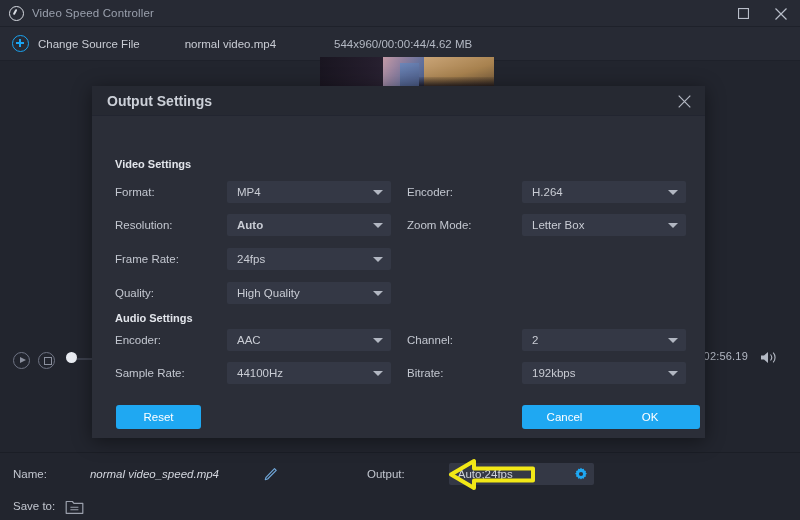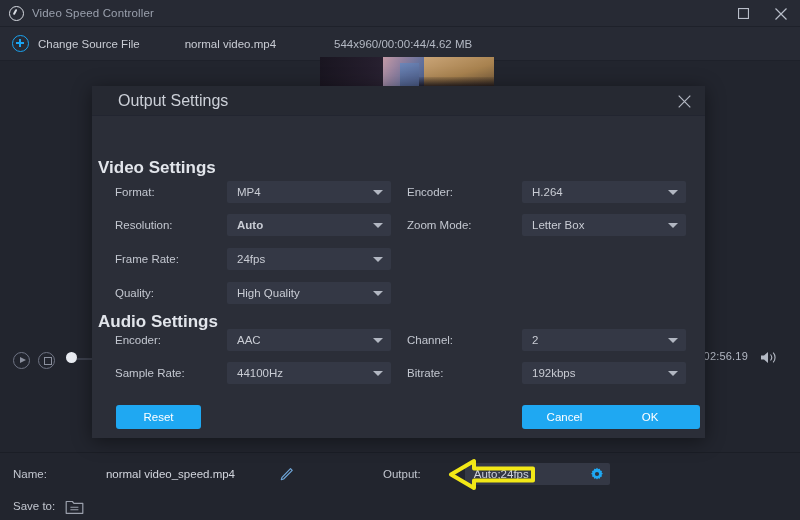--- a/index.html
+++ b/index.html
@@ -144,21 +144,21 @@
     width: 800px; height: 68px;
     background: #22252e;
     border-top: 1px solid #1b1e26;
   }
   .row-name {
     position: absolute; left: 0; top: 8px; width: 800px; height: 26px;
     display: flex; align-items: center; gap: 34px;
   }
   .lbl { font-size: 11.5px; color: #c2c6cf; }
   .lbl-name { margin-left: 13px; }
-  .val-name { font-size: 11.5px; color: #d3d6de; margin-left: 25px; }
+  .val-name { font-size: 11.5px; color: #d3d6de; margin-left: 9px; font-style: italic; }
   .pencil { width: 15px; height: 15px; margin-left: 10px; }
   .lbl-output { margin-left: 55px; }
   .output-field {
     margin-left: 10px; width: 145px; height: 22px;
     background: #343845; border-radius: 2px;
     display: flex; align-items: center; justify-content: space-between;
     padding: 0 6px 0 9px;
   }
   .output-val { font-size: 11.5px; color: #cfd2da; }
   .gear { width: 14px; height: 14px; }
@@ -194,31 +194,31 @@
     width: 613px; height: 352px;
     background: #2b2e38;
     box-shadow: 0 3px 18px rgba(0,0,0,.45);
   }
   .dlg-head {
     height: 30px; background: #262932;
     display: flex; align-items: center;
     border-bottom: 1px solid #222530;
     position: relative;
   }
-  .dlg-title { font-size: 16px; color: #ccd0d8; margin-left: 26px; }
+  .dlg-title { font-size: 14px; color: #ccd0d8; margin-left: 15px; font-weight: bold; }
   .dlg-close {
     position: absolute; right: 10px; top: 4px;
     width: 22px; height: 22px;
     display: flex; align-items: center; justify-content: center;
     color: #b4b9c4;
   }
   .dlg-body { position: relative; height: 282px; }
   .sect-title {
-    position: absolute; font-size: 17px; font-weight: bold; color: #e2e5eb;
-    left: 6px;
+    position: absolute; font-size: 11px; font-weight: bold; color: #e2e5eb;
+    left: 23px;
   }
   .frow { position: absolute; height: 22px; display: flex; align-items: center; }
   .frow .flabel { font-size: 11.5px; color: #c3c7d0; }
   .select {
     height: 22px; background: #343845; border-radius: 2px;
     display: flex; align-items: center; justify-content: space-between;
     padding: 0 8px 0 10px;
   }
   .select .sval { font-size: 11.5px; color: #c9ccd4; }
   .caret {

